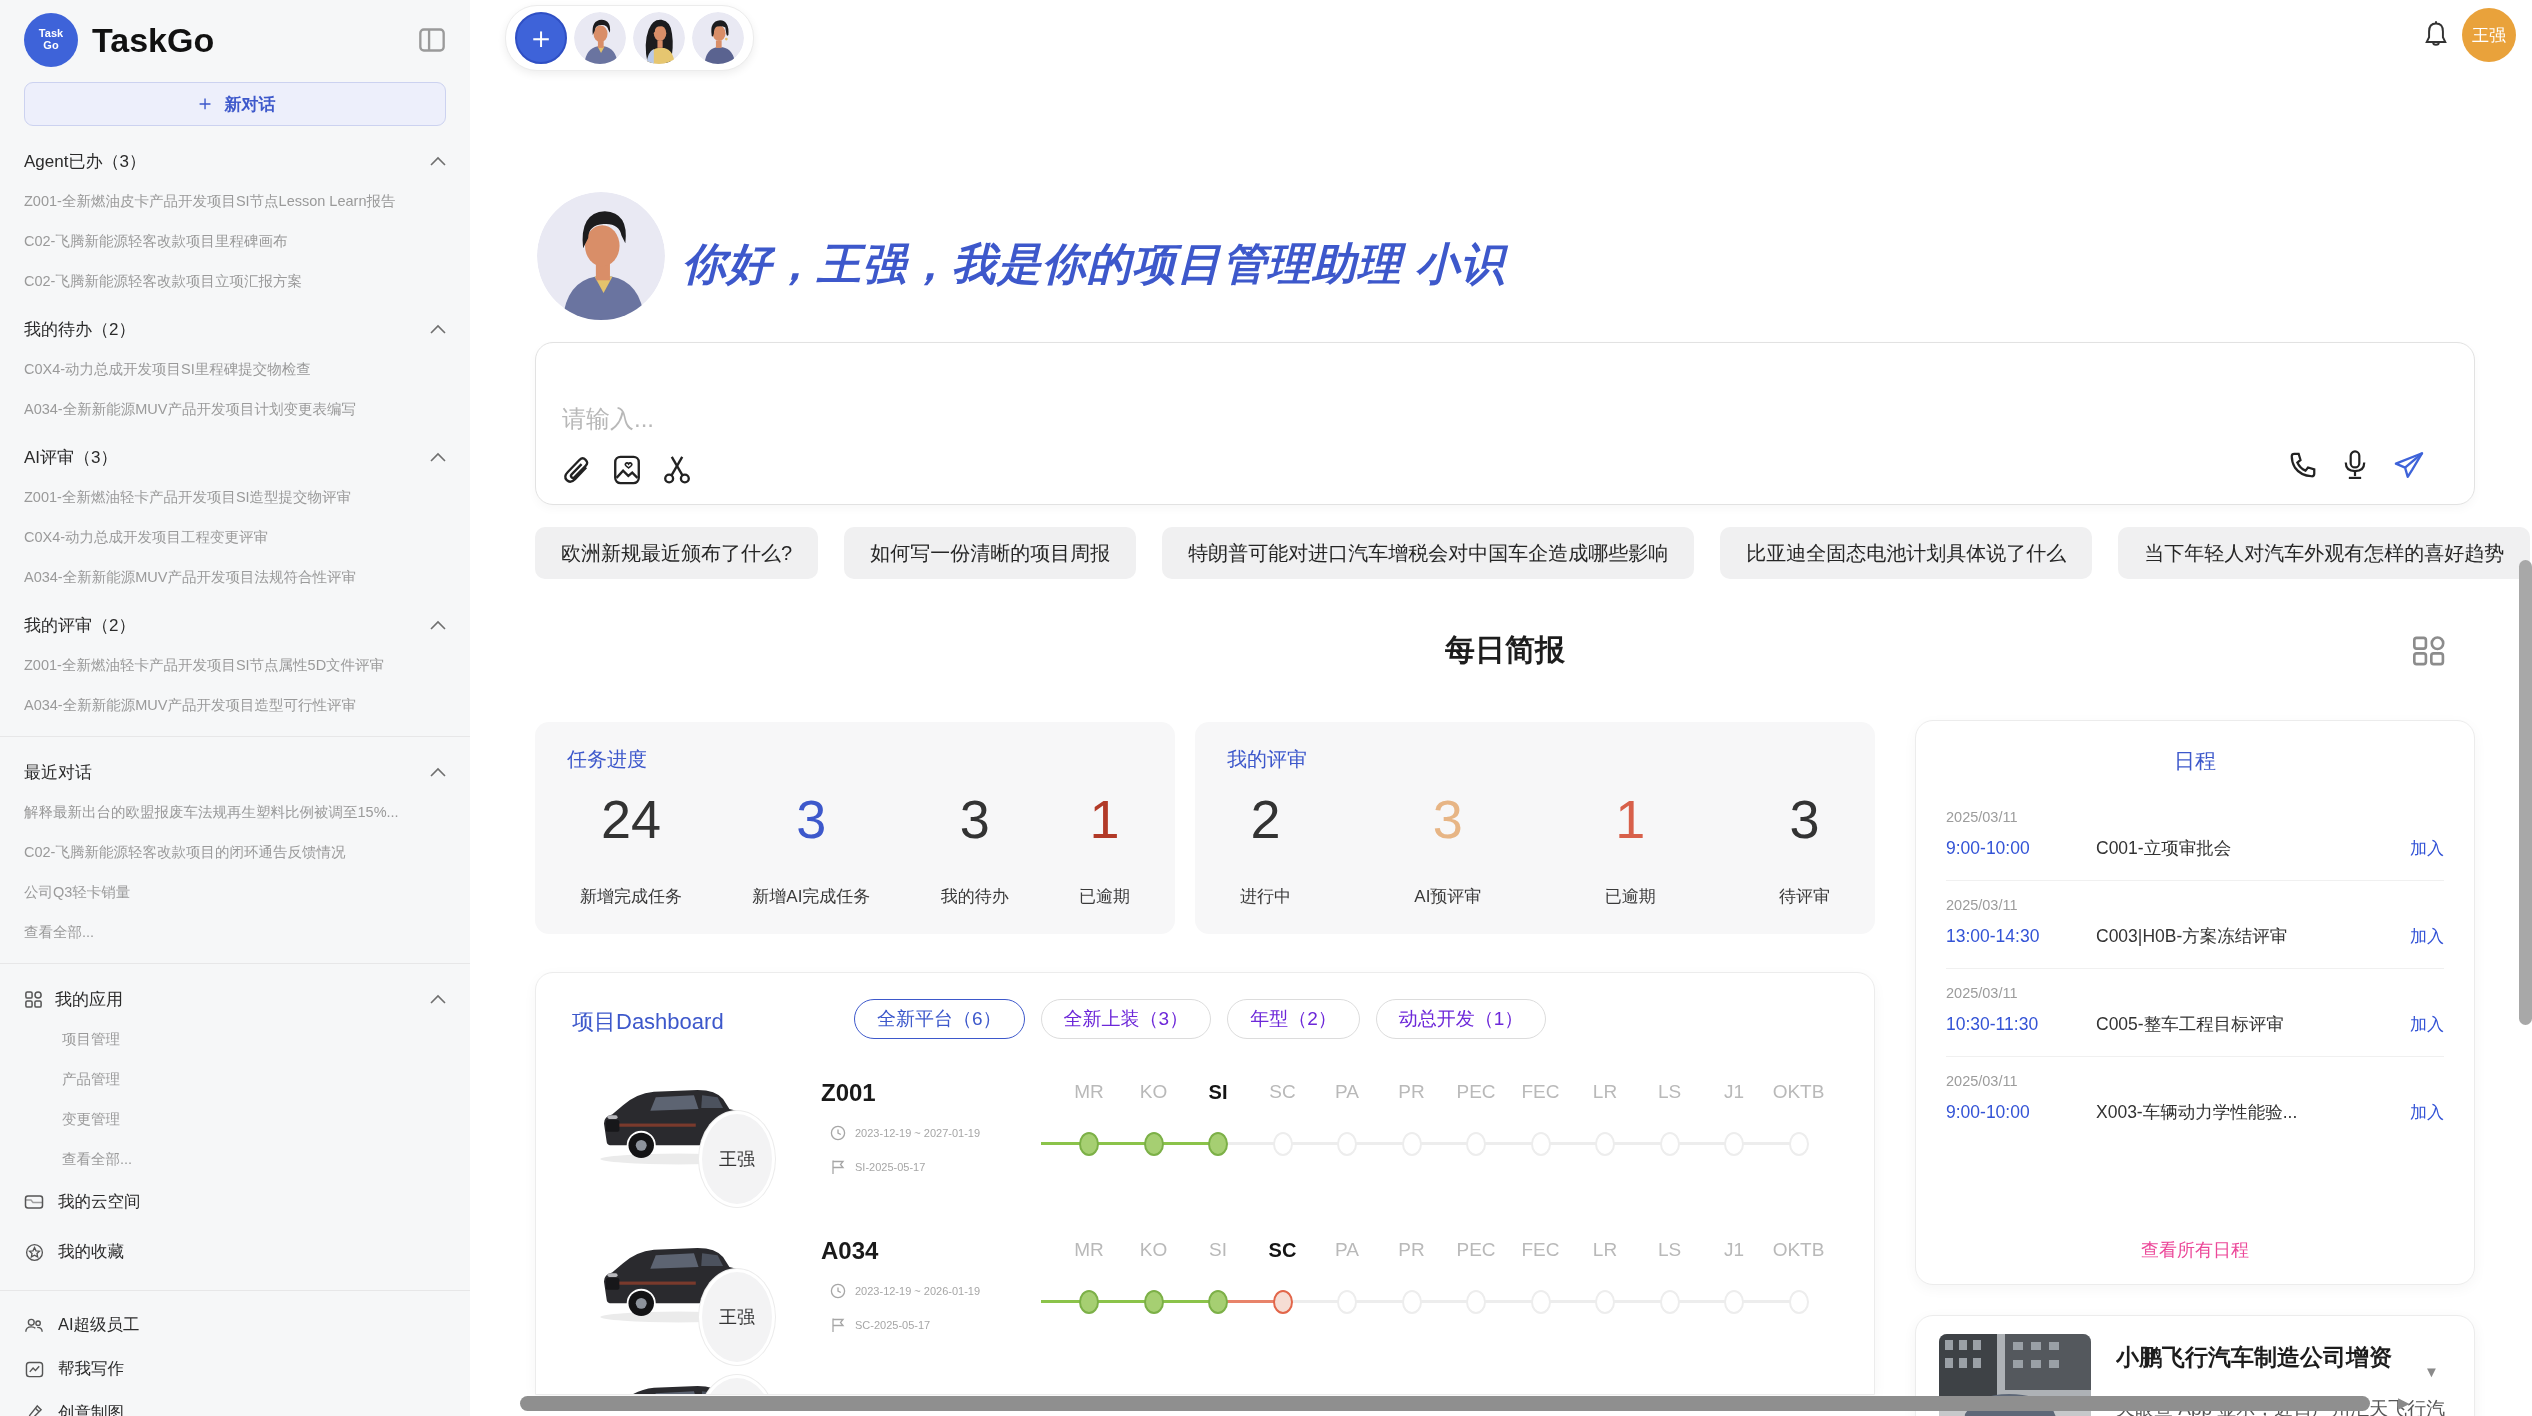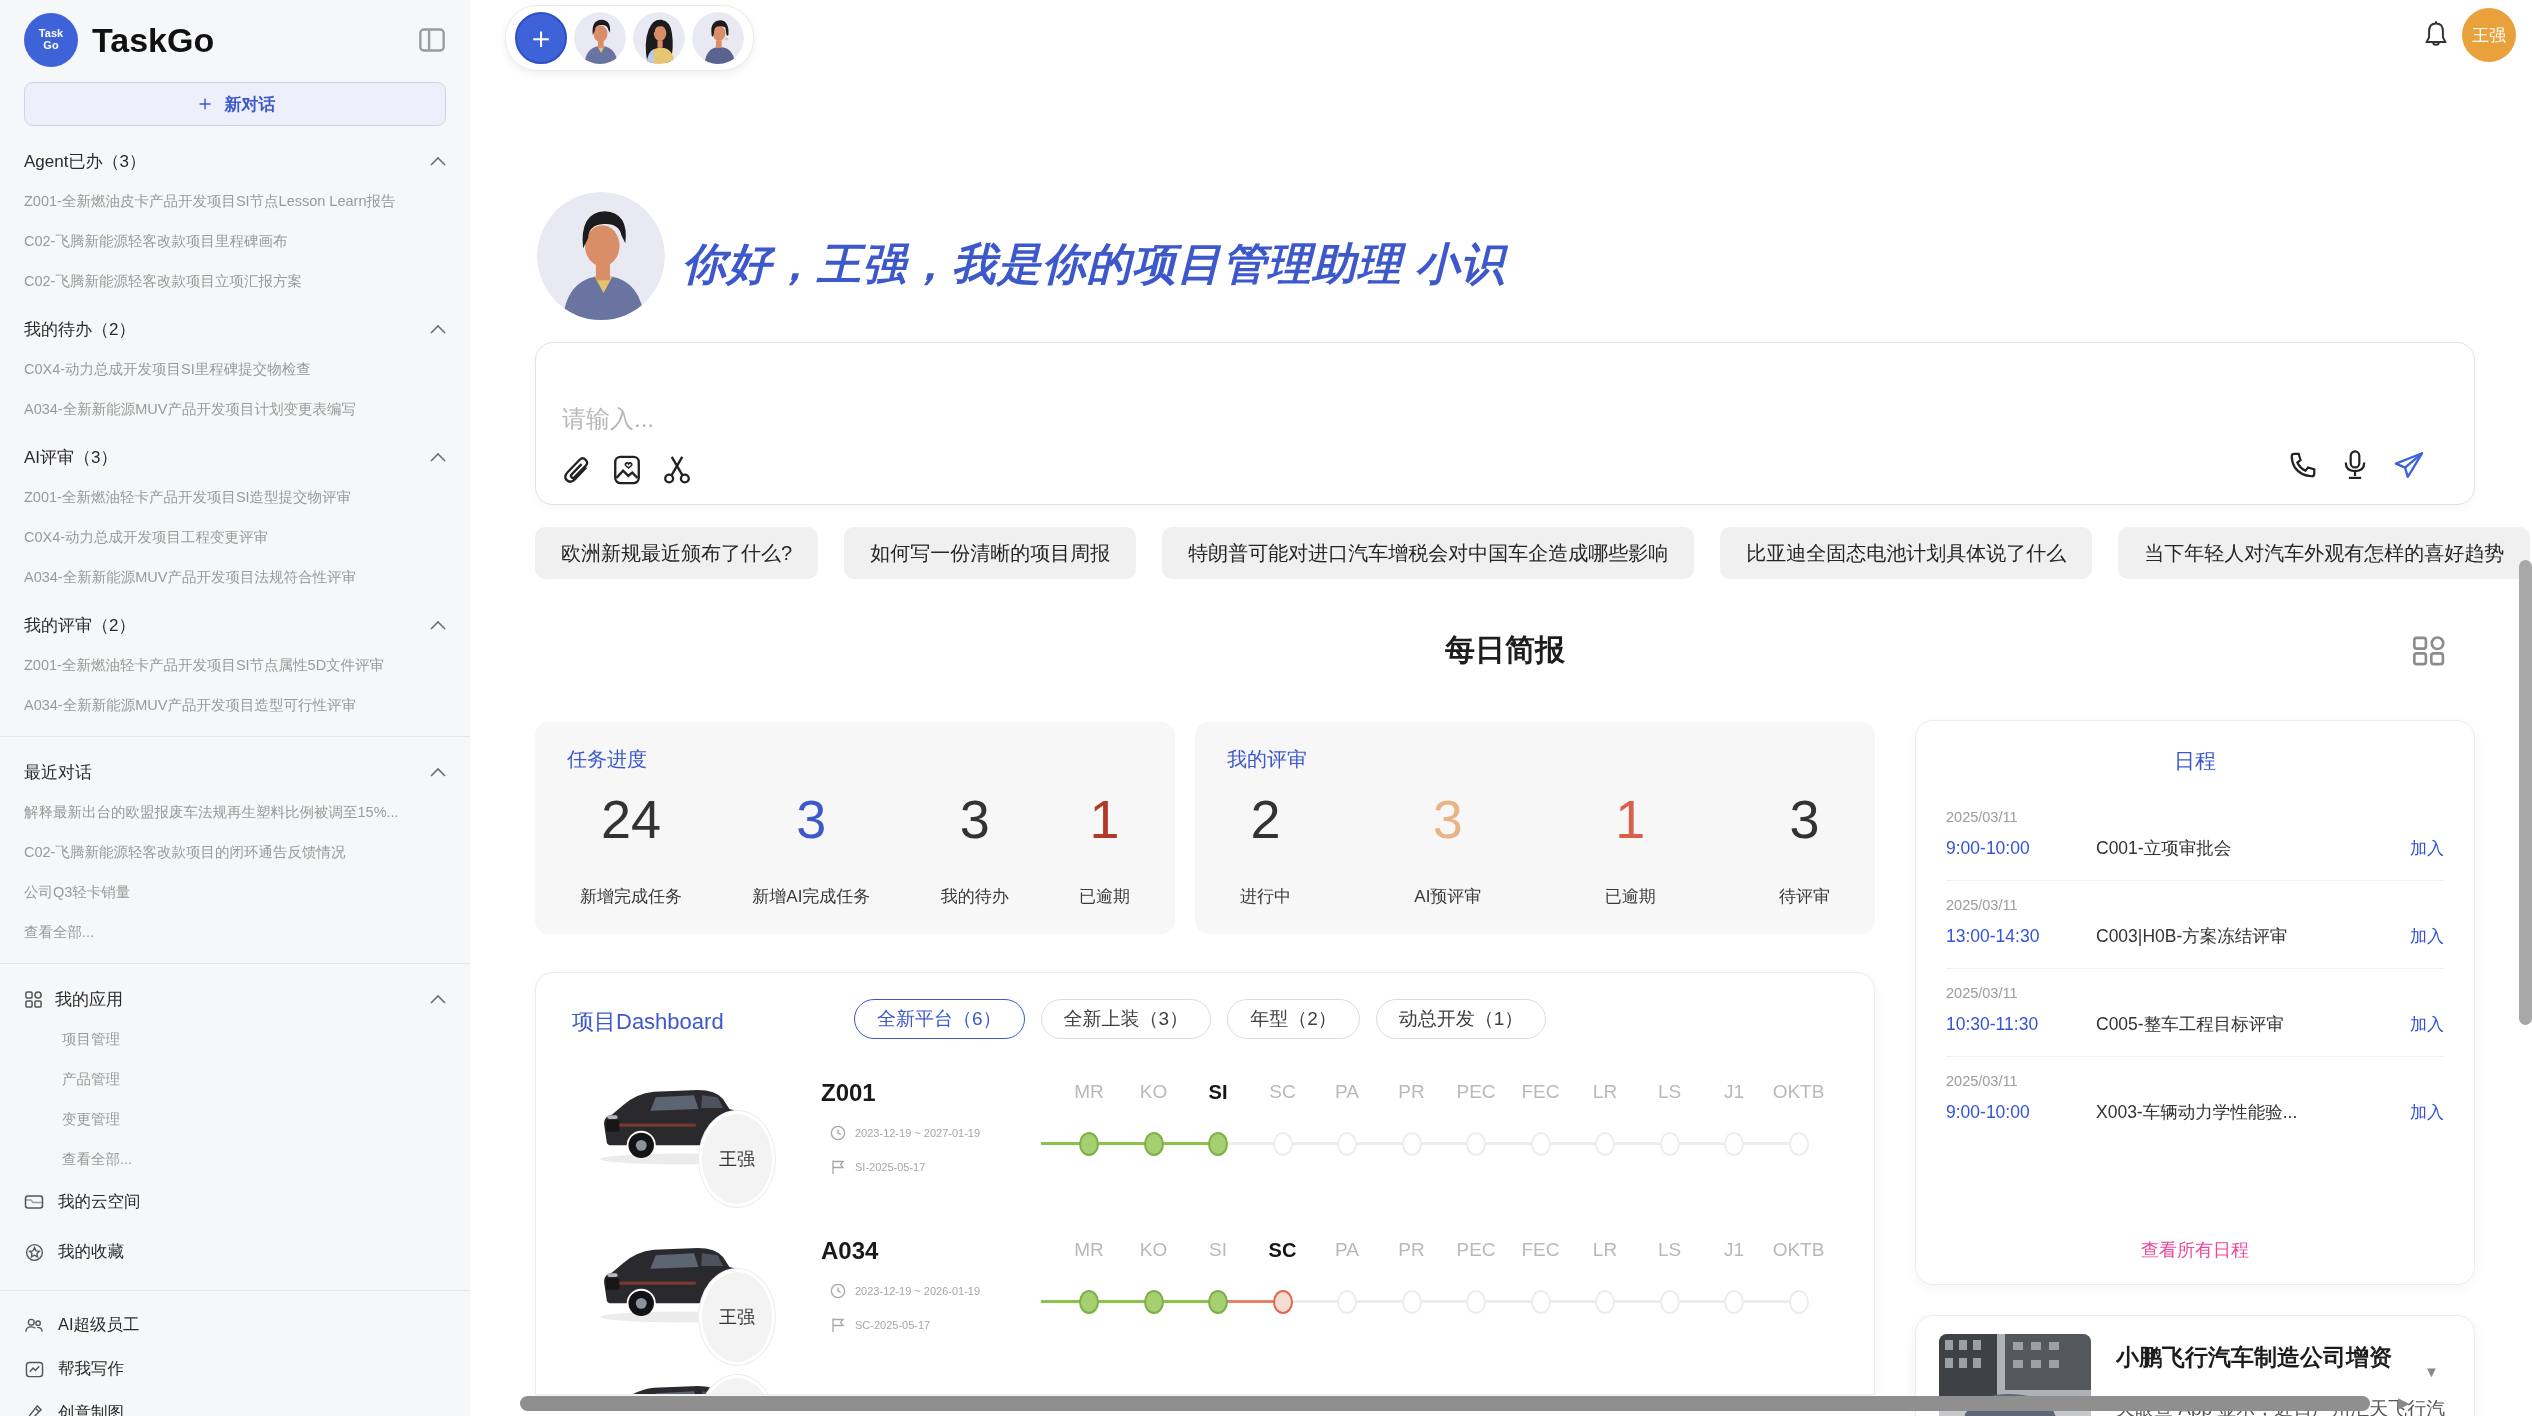--- a/index.html
+++ b/index.html
@@ -116,21 +116,21 @@
   .news-body{position:absolute;left:200px;top:78px;right:20px;font-size:19px;color:#555;
              line-height:30px;}
 
   
   .dash{position:absolute;left:535px;top:972px;width:1340px;height:423px;background:#fff;
         border:1px solid #ececec;border-radius:18px 18px 0 0;box-sizing:border-box;
         overflow:hidden;box-shadow:0 4px 14px rgba(0,0,0,.04);}
   .dash-title{position:absolute;left:36px;top:34px;font-size:22px;color:#3d58cb;}
   .dash-tabs{position:absolute;left:318px;top:26px;display:flex;gap:16px;}
   .dash-tab{height:40px;line-height:38px;padding:0 22px;border-radius:20px;border:1px solid #dcdcdc;
-            color:#404040;font-size:19px;cursor:pointer;box-sizing:border-box;white-space:nowrap;}
+            color:#6d28d9;font-size:19px;cursor:pointer;box-sizing:border-box;white-space:nowrap;}
   .dash-tab.active{border-color:#3d58cb;color:#3d58cb;}
   .dash-rows{position:absolute;left:0;top:88px;right:0;}
   .proj-row{position:relative;height:158px;}
   .truck{position:absolute;left:55px;top:8px;width:175px;height:100px;}
   .truck svg{display:block;width:100%;height:100%;}
   .owner-badge{position:absolute;left:163px;top:50px;width:76px;height:96px;border-radius:50%;
                background:#f3f3f4;border:3px solid #fff;box-shadow:0 0 0 1px #ececec;
                display:flex;align-items:center;justify-content:center;font-size:18px;color:#333;
                box-sizing:border-box;}
   .proj-code{position:absolute;left:285px;top:18px;font-size:24px;font-weight:700;color:#1a1a1a;}

